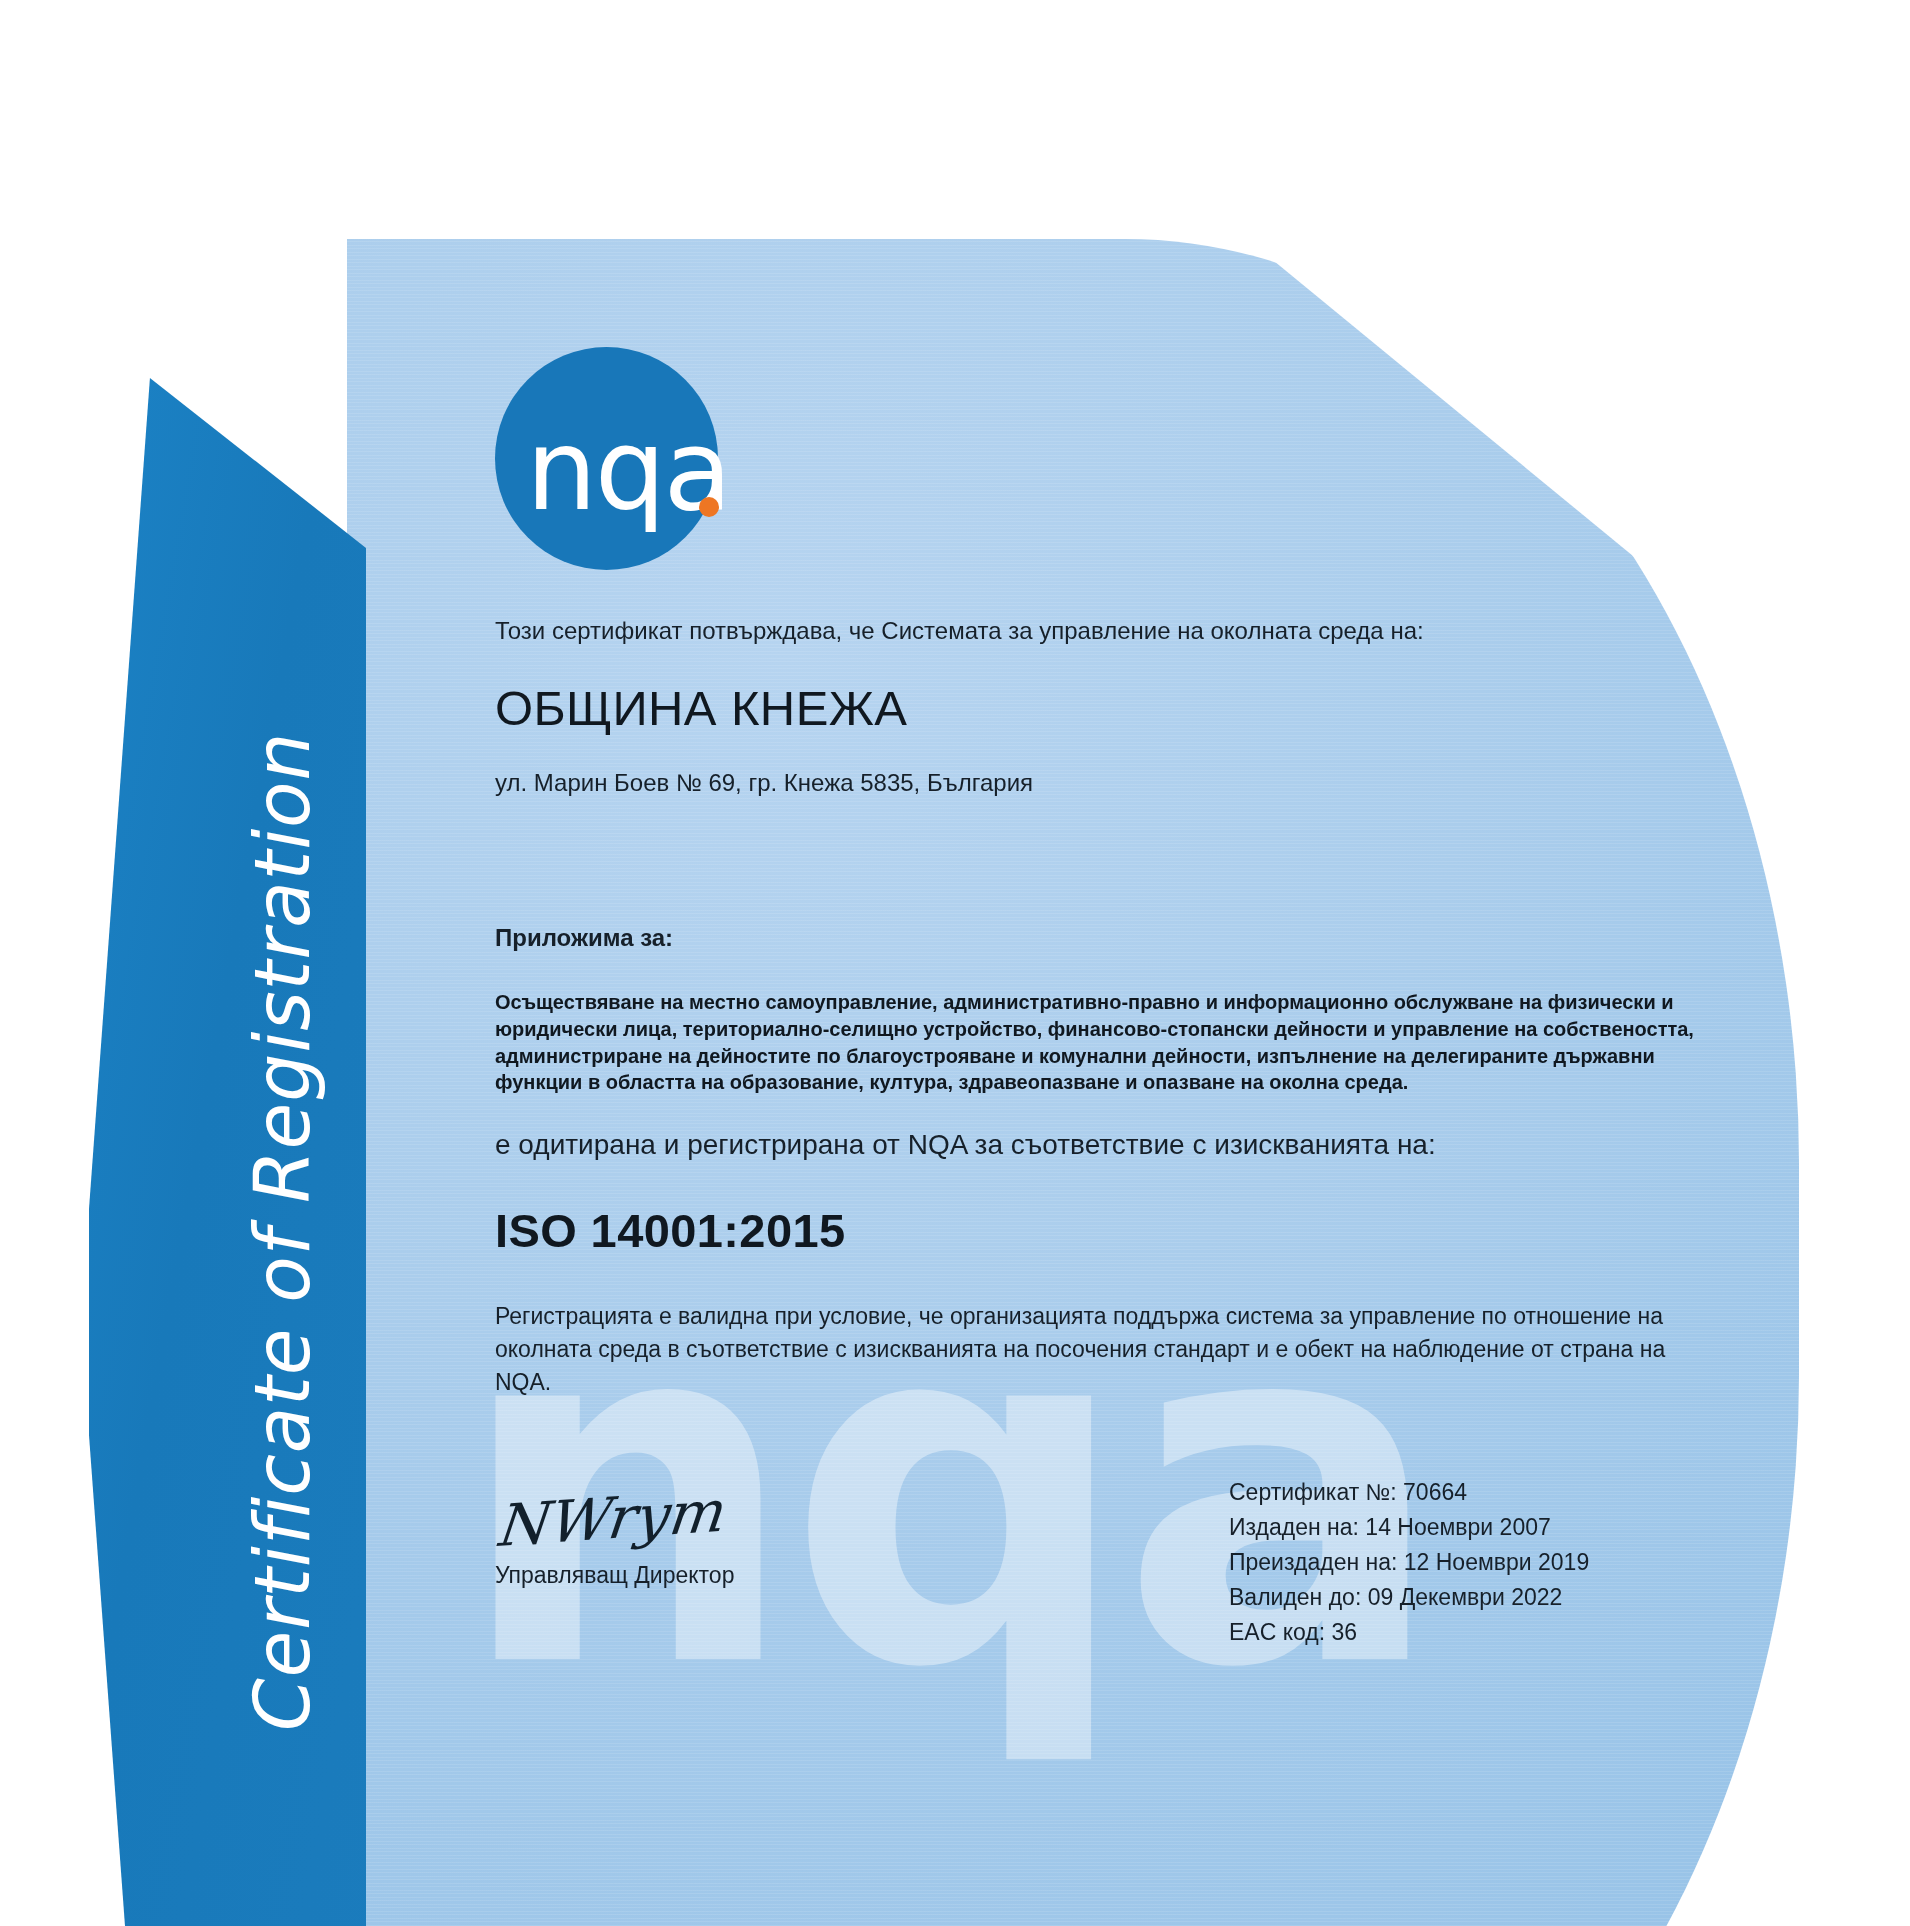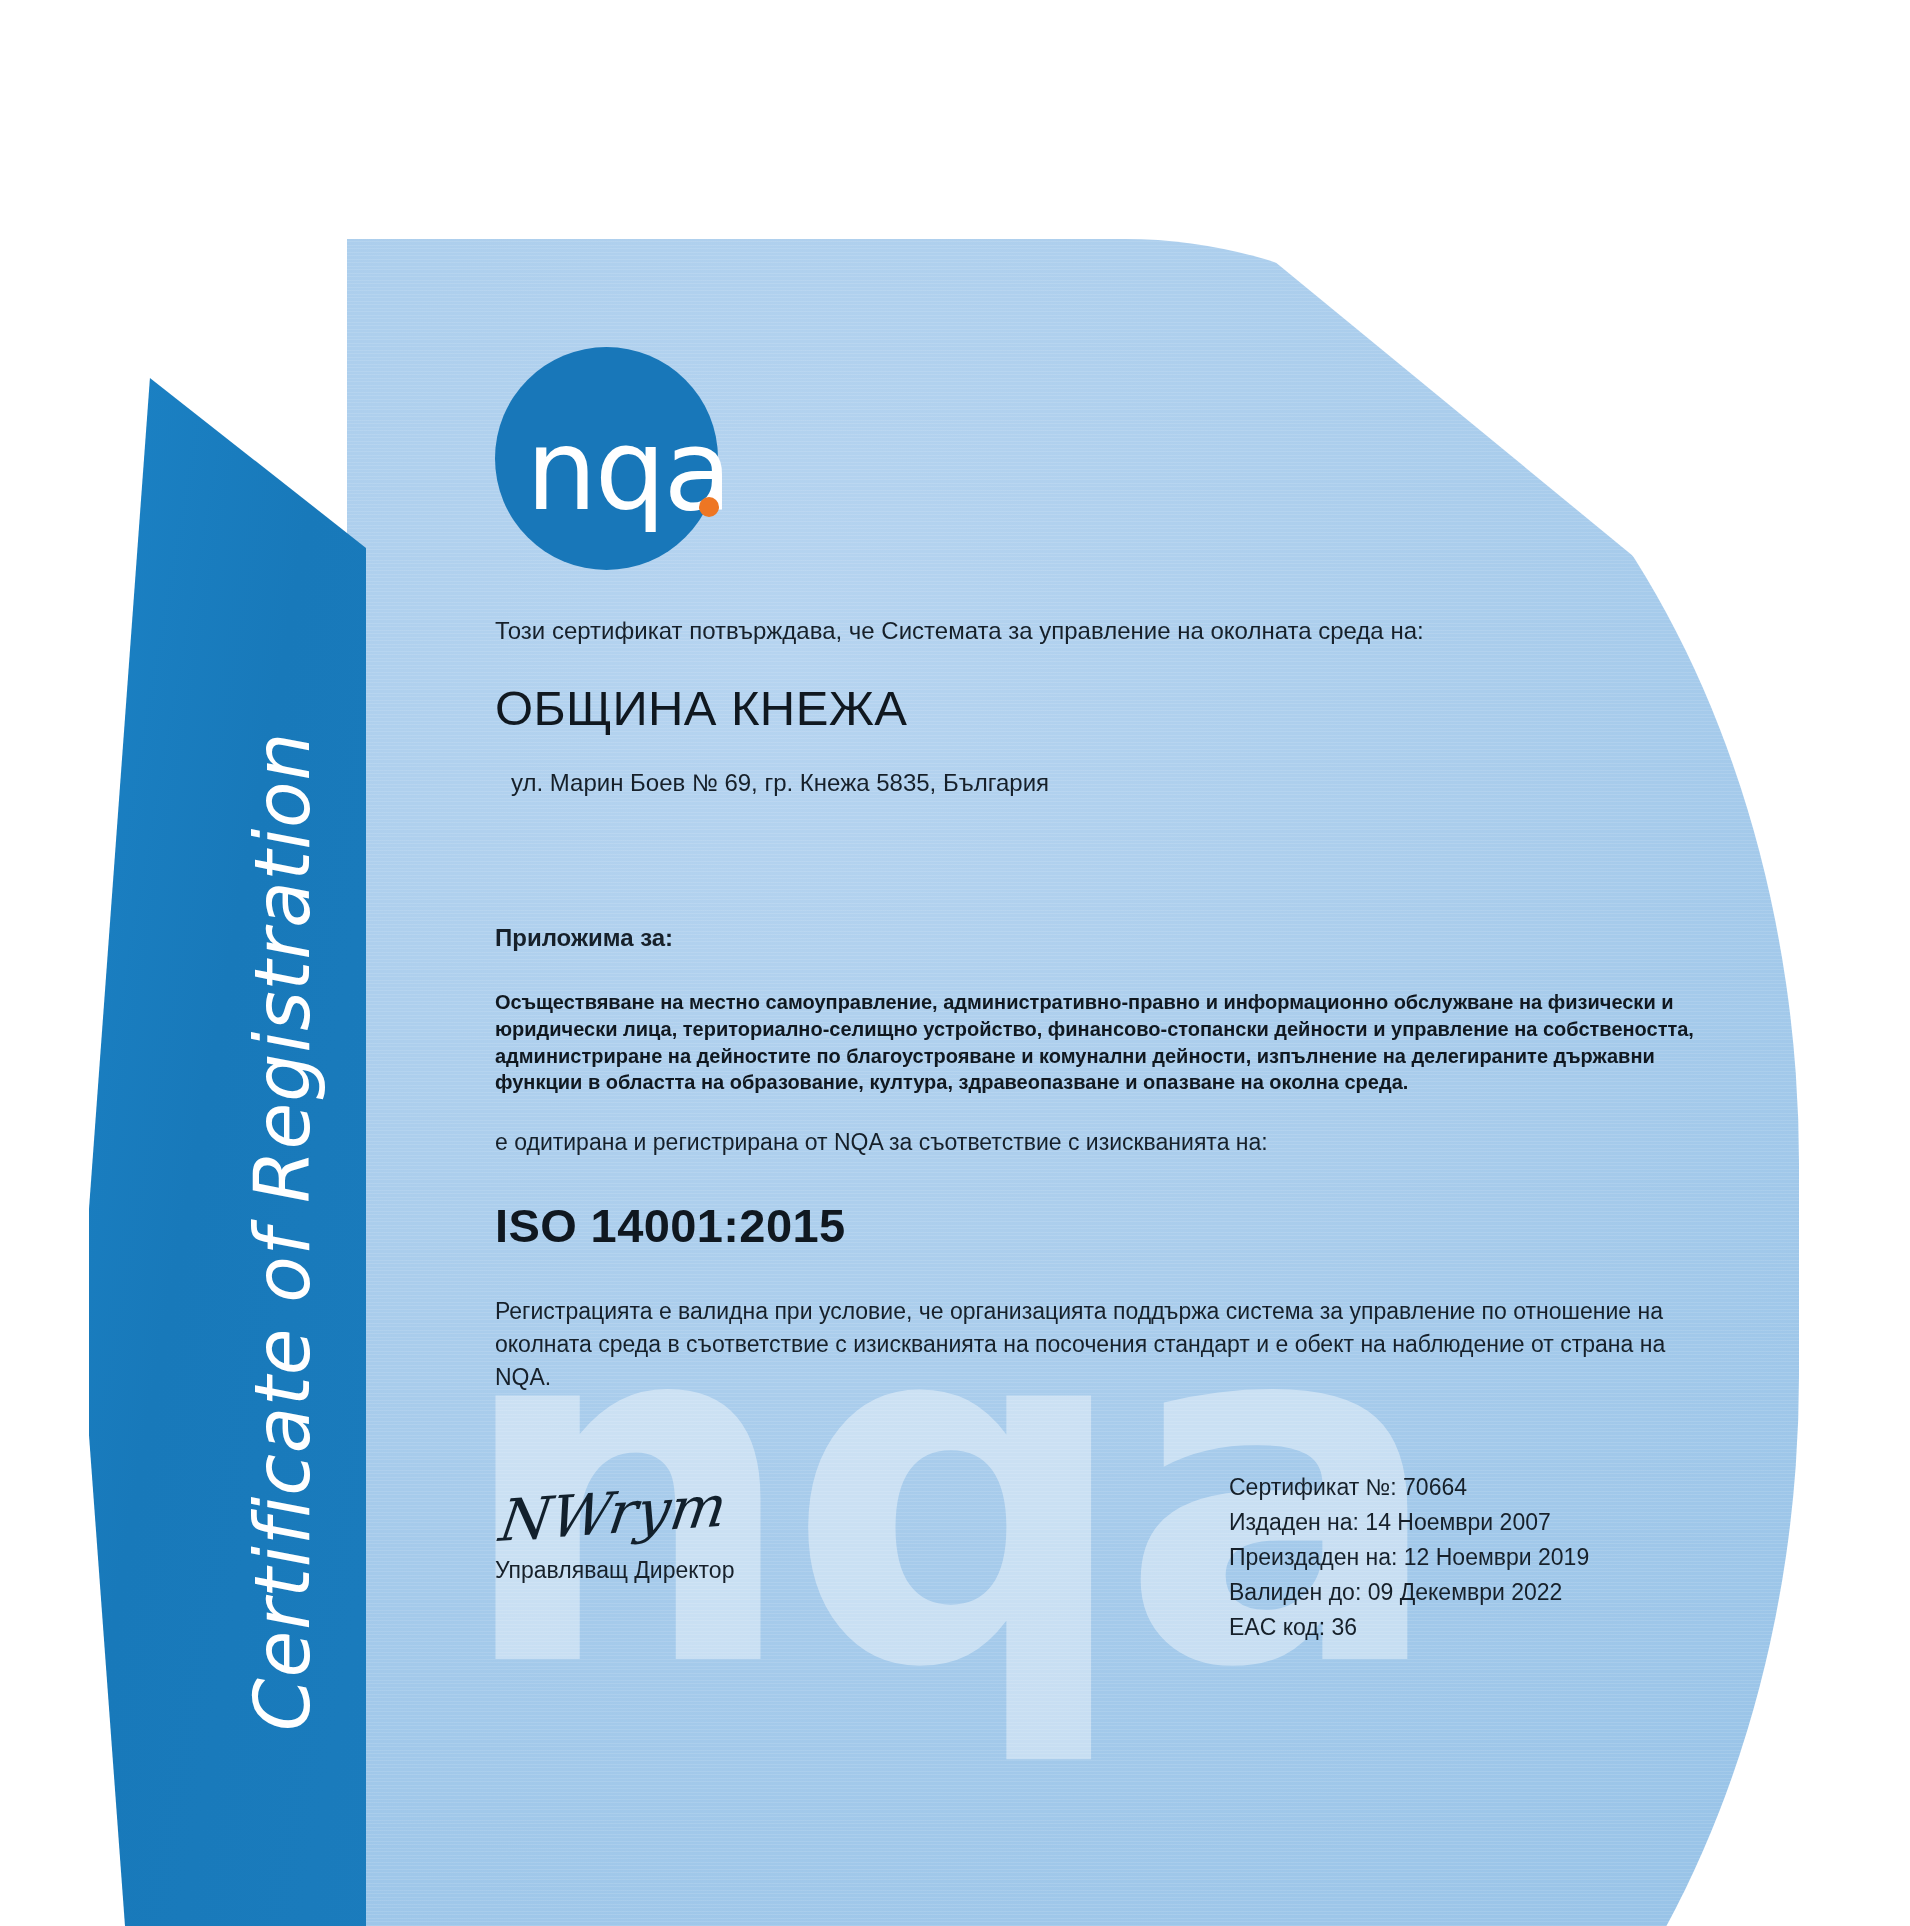--- a/index.html
+++ b/index.html
@@ -128,40 +128,40 @@
     font-size: 49px;
     font-weight: 400;
     color: #101820;
     letter-spacing: 0.4px;
     margin: 0 0 33px 0;
   }
 
   .org-address {
     font-size: 24px;
     color: #16202a;
-    margin: 0 0 127px 16px;
+    margin: 0 0 127px 0;
   }
 
   .applies-label {
     font-size: 24px;
     color: #16202a;
     margin: 0 0 37px 0;
     font-weight: bold;
   }
 
   .scope {
     font-size: 20px;
     font-weight: 700;
     line-height: 1.34;
     color: #101820;
     margin: 0 0 33px 0;
   }
 
   .audited {
-    font-size: 23px;
+    font-size: 28px;
     color: #16202a;
     margin: 0 0 42px 0;
   }
 
   .standard {
     font-size: 47px;
     font-weight: 700;
     color: #101820;
     letter-spacing: 0.4px;
     margin: 0 0 42px 0;

